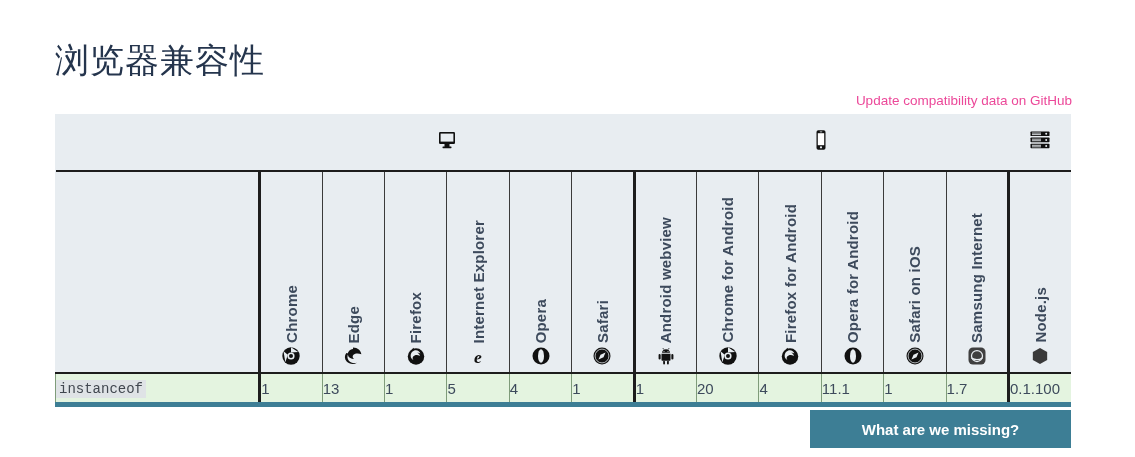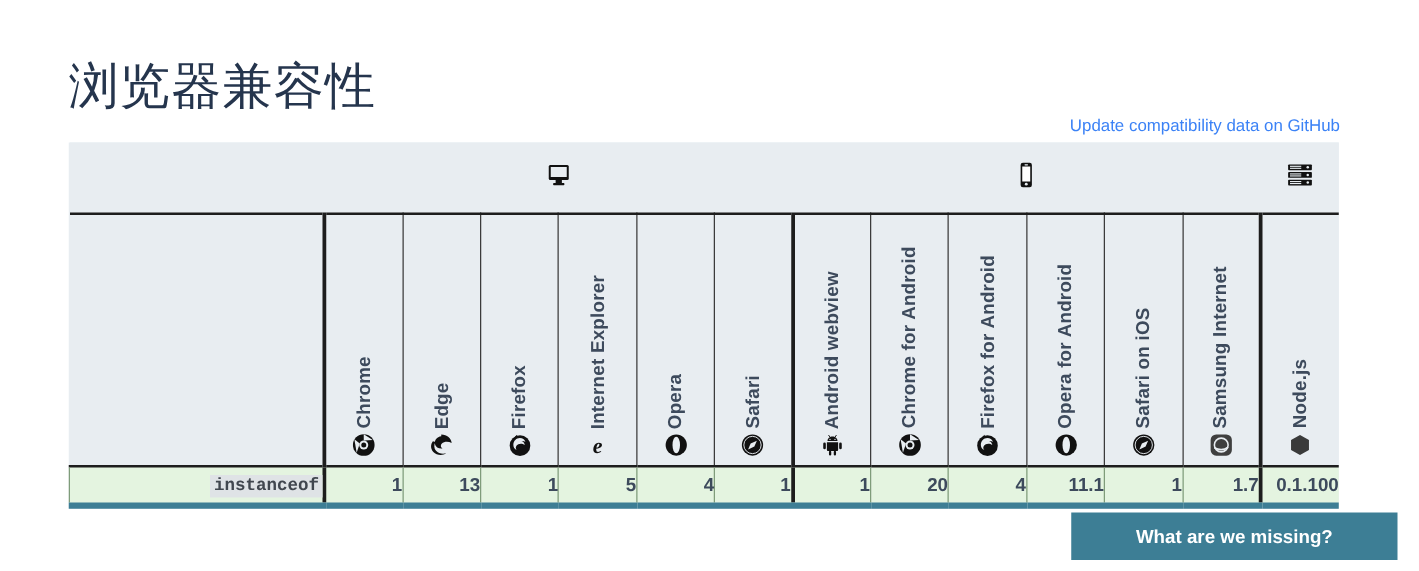--- a/index.html
+++ b/index.html
@@ -14,35 +14,35 @@
     position: relative;
     overflow: hidden;
   }
 
   
   .page-title {
     position: absolute;
     left: 55px;
     top: 18px;
     font-family: "Liberation Serif", serif;
-    font-size: 40px;
+    font-size: 34px;
     font-weight: 400;
     color: #25354d;
     letter-spacing: 1px;
     line-height: 1.2;
     white-space: nowrap;
   }
 
   
   .gh-link {
     position: absolute;
     right: 63px;
     top: 93px;
     font-size: 13.5px;
-    color: #3b82f6;
+    color: #ec4899;
     text-decoration: none;
     white-space: nowrap;
   }
 
   
   .compat-wrap {
     position: absolute;
     left: 55px;
     top: 114px;
     width: 1016px;
@@ -128,27 +128,26 @@
     margin-bottom: 3px;
   }
   .bh-icon {
     line-height: 0;
     margin-bottom: 2px;
   }
 
   
   tr.data-row td {
     height: 28px;
-    text-align: right;
+    text-align: left;
     font-size: 15px;
     color: #3d4a5c;
     background: #e4f4e0;
     border-left: 1px solid #7f9c7a;
     border-bottom: 5px solid #3d7e95;
-    font-weight: bold;
   }
   tr.data-row td.d-first-group {
     border-left: 3px solid #1d1d1d;
   }
   td.feature-cell {
     background: #e8edf1;
     text-align: left;
     padding-left: 10px;
     border-left: 0;
     border-bottom: 5px solid #3d7e95;
@@ -171,21 +170,20 @@
     height: 38px;
     background: #3d7e95;
     color: #ffffff;
     font-size: 15px;
     font-weight: bold;
     display: flex;
     align-items: center;
     justify-content: center;
     box-sizing: border-box;
     cursor: pointer;
-    margin-left: 47px;
   }
 </style>
 </head>
 <body>
 
 <h1 class="page-title">浏览器兼容性</h1>
 
 <a class="gh-link" href="#">Update compatibility data on GitHub</a>
 
 <div class="compat-wrap">

